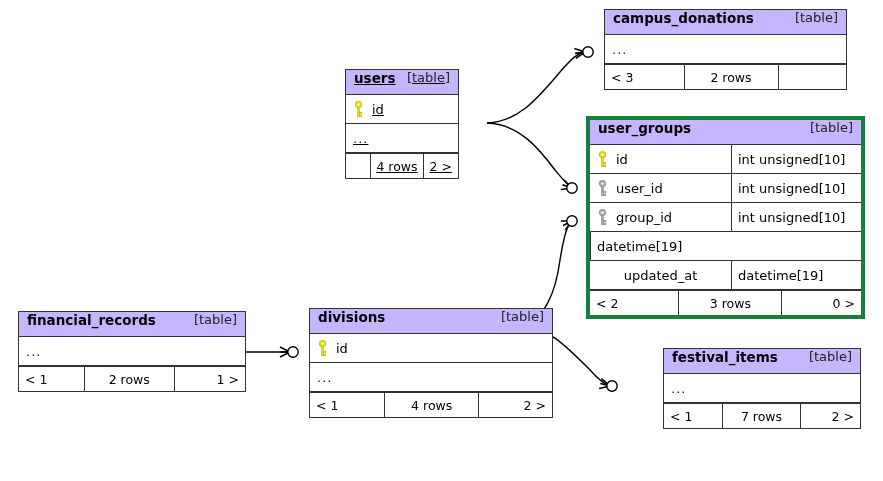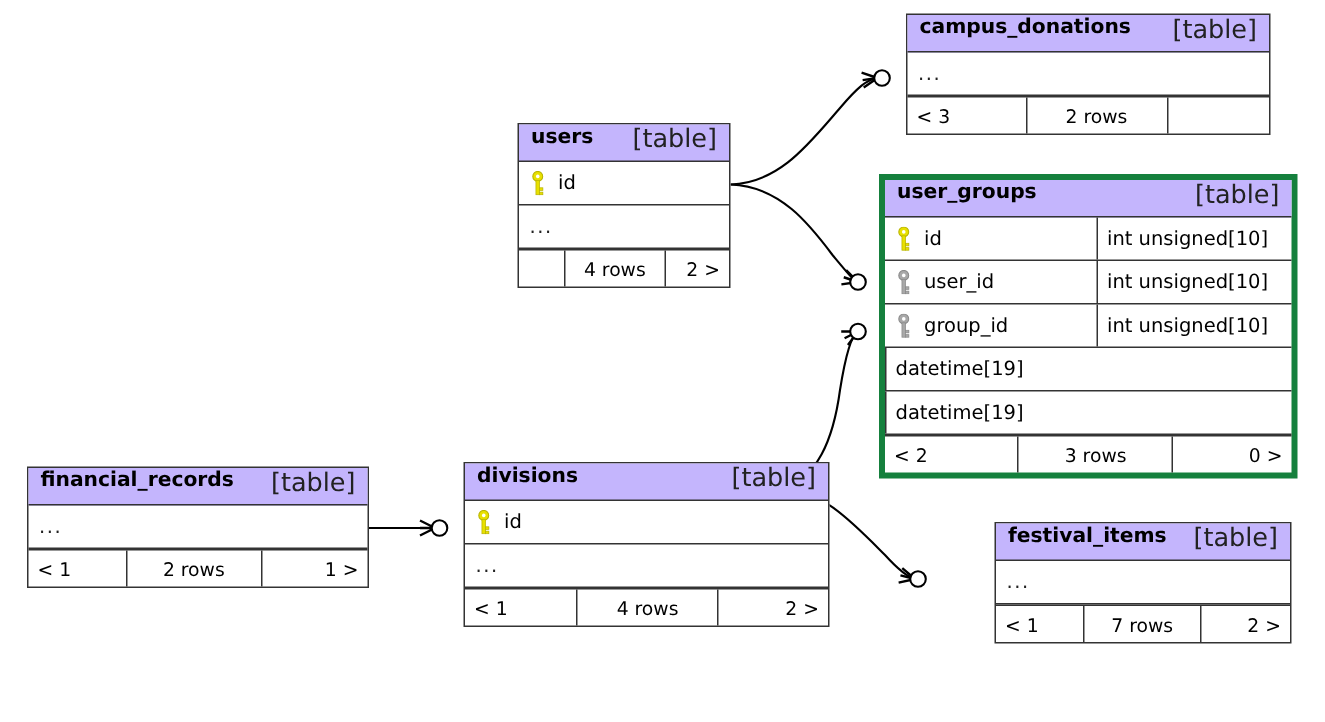--- a/index.html
+++ b/index.html
@@ -50,21 +50,21 @@
     padding: 0 8px;
     height: 25px;
     box-sizing: border-box;
   }
   .tbl-name {
     font-weight: bold;
     font-size: 13.5px;
     white-space: nowrap;
   }
   .tbl-kind {
-    font-size: 17px;
+    font-size: 13px;
     color: #222222;
     white-space: nowrap;
     padding-left: 10px;
   }
 
   .tbl-row {
     display: flex;
     align-items: center;
     border-bottom: 1px solid #333333;
     height: 29px;
@@ -190,21 +190,21 @@
     <div class="tbl-row">
       <span class="col-name ellipsis-row">...</span>
     </div>
     <div class="tbl-footer">
       <span class="foot-cell foot-left" style="width:33%">&lt; 3</span>
       <span class="foot-cell foot-center" style="width:39%">2 rows</span>
       <span class="foot-cell foot-right" style="width:28%"></span>
     </div>
   </div>
 
-  <div class="table-box" style="left:345px; top:82px; width:142px;">
+  <div class="table-box" style="left:345px; top:69px; width:114px;text-decoration:underline;">
     <div class="tbl-header">
       <span class="tbl-name">users</span>
       <span class="tbl-kind">[table]</span>
     </div>
     <div class="tbl-row">
       <span class="col-name">
         <svg class="keyicon" viewBox="0 0 11 17">
           <circle cx="5.5" cy="3.6" r="3.3" fill="#e8e000" stroke="#b9b400" stroke-width="0.7"></circle>
           <circle cx="5.5" cy="3.6" r="1.2" fill="#ffffff"></circle>
           <rect x="4.3" y="6.2" width="2.4" height="9.6" fill="#e8e000" stroke="#b9b400" stroke-width="0.5"></rect>
@@ -270,20 +270,21 @@
         <span>group_id</span>
       </span>
       <span class="col-type" style="width:130px">int unsigned[10]</span>
     </div>
 
     <div class="tbl-row">
       <span class="col-type" style="width:130px">datetime[19]</span>
     </div>
 
     <div class="tbl-row">
+      <span class="col-name centered">updated_at</span>
       <span class="col-type" style="width:130px">datetime[19]</span>
     </div>
 
     <div class="tbl-footer">
       <span class="foot-cell foot-left" style="width:33%">&lt; 2</span>
       <span class="foot-cell foot-center" style="width:38%">3 rows</span>
       <span class="foot-cell foot-right" style="width:29%">0 &gt;</span>
     </div>
   </div>
 

